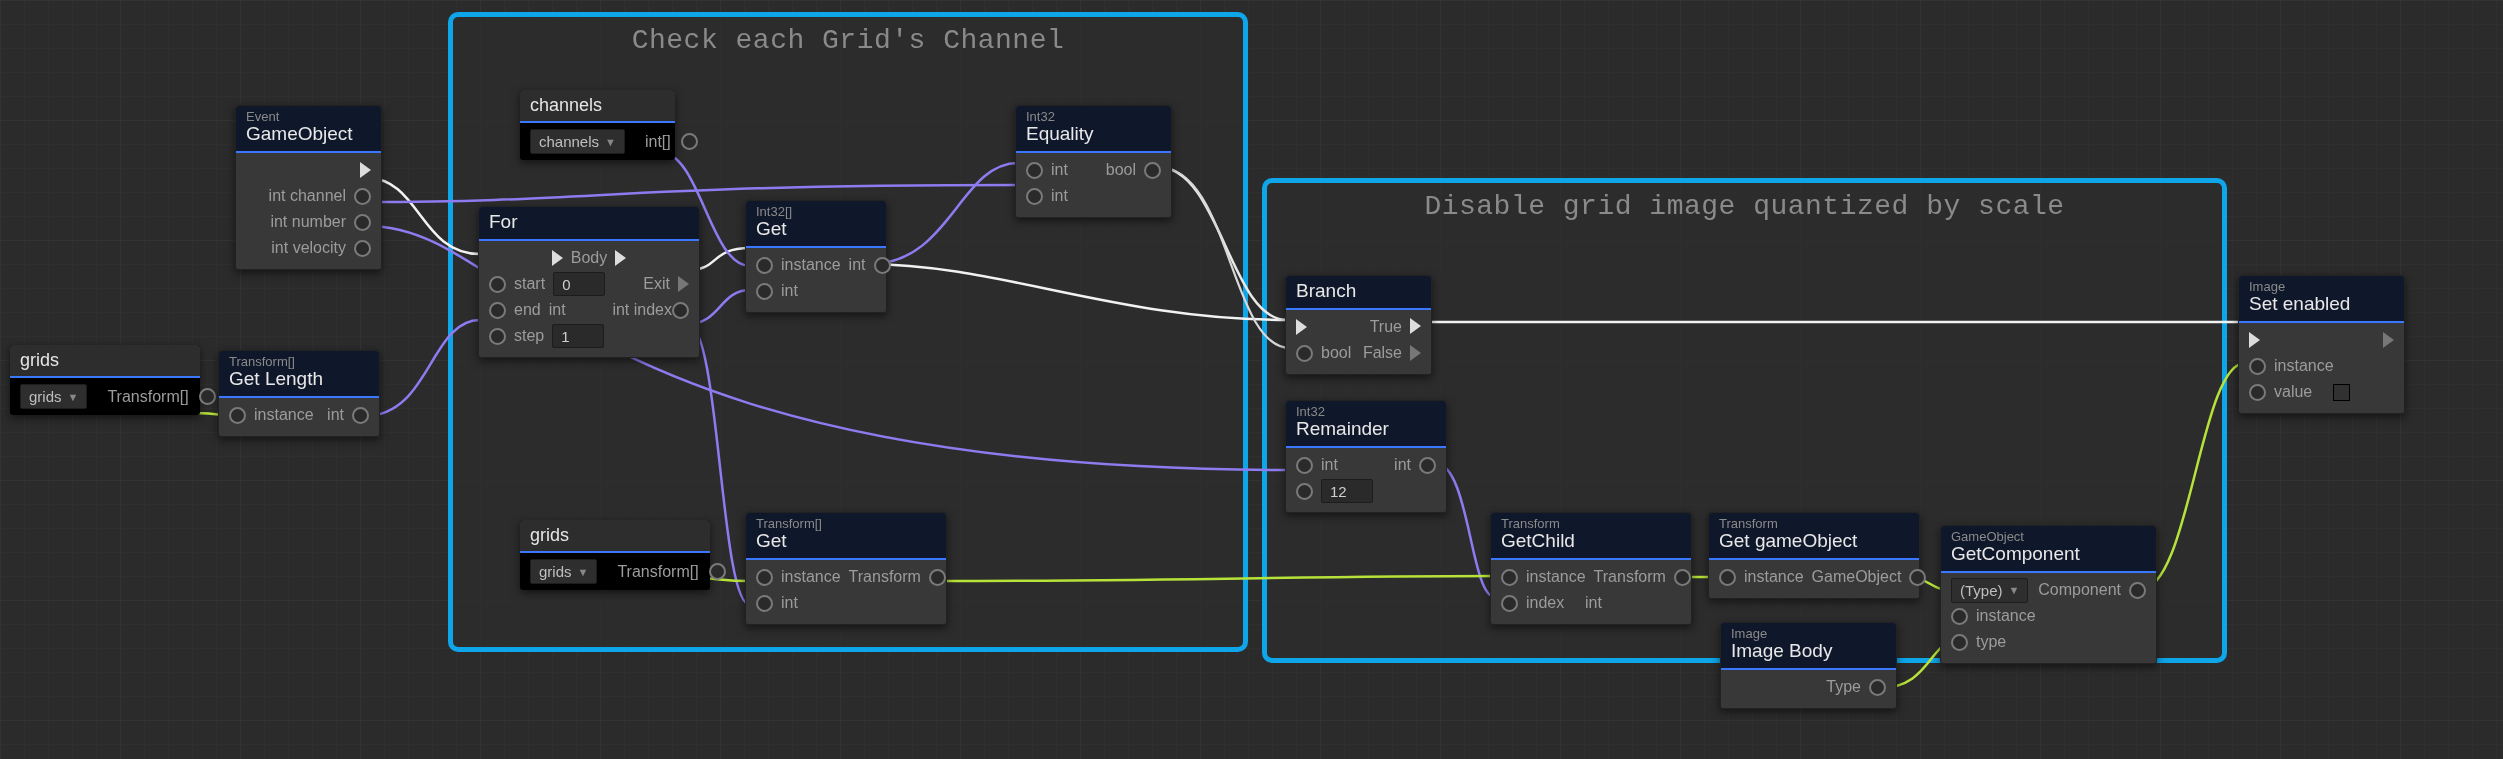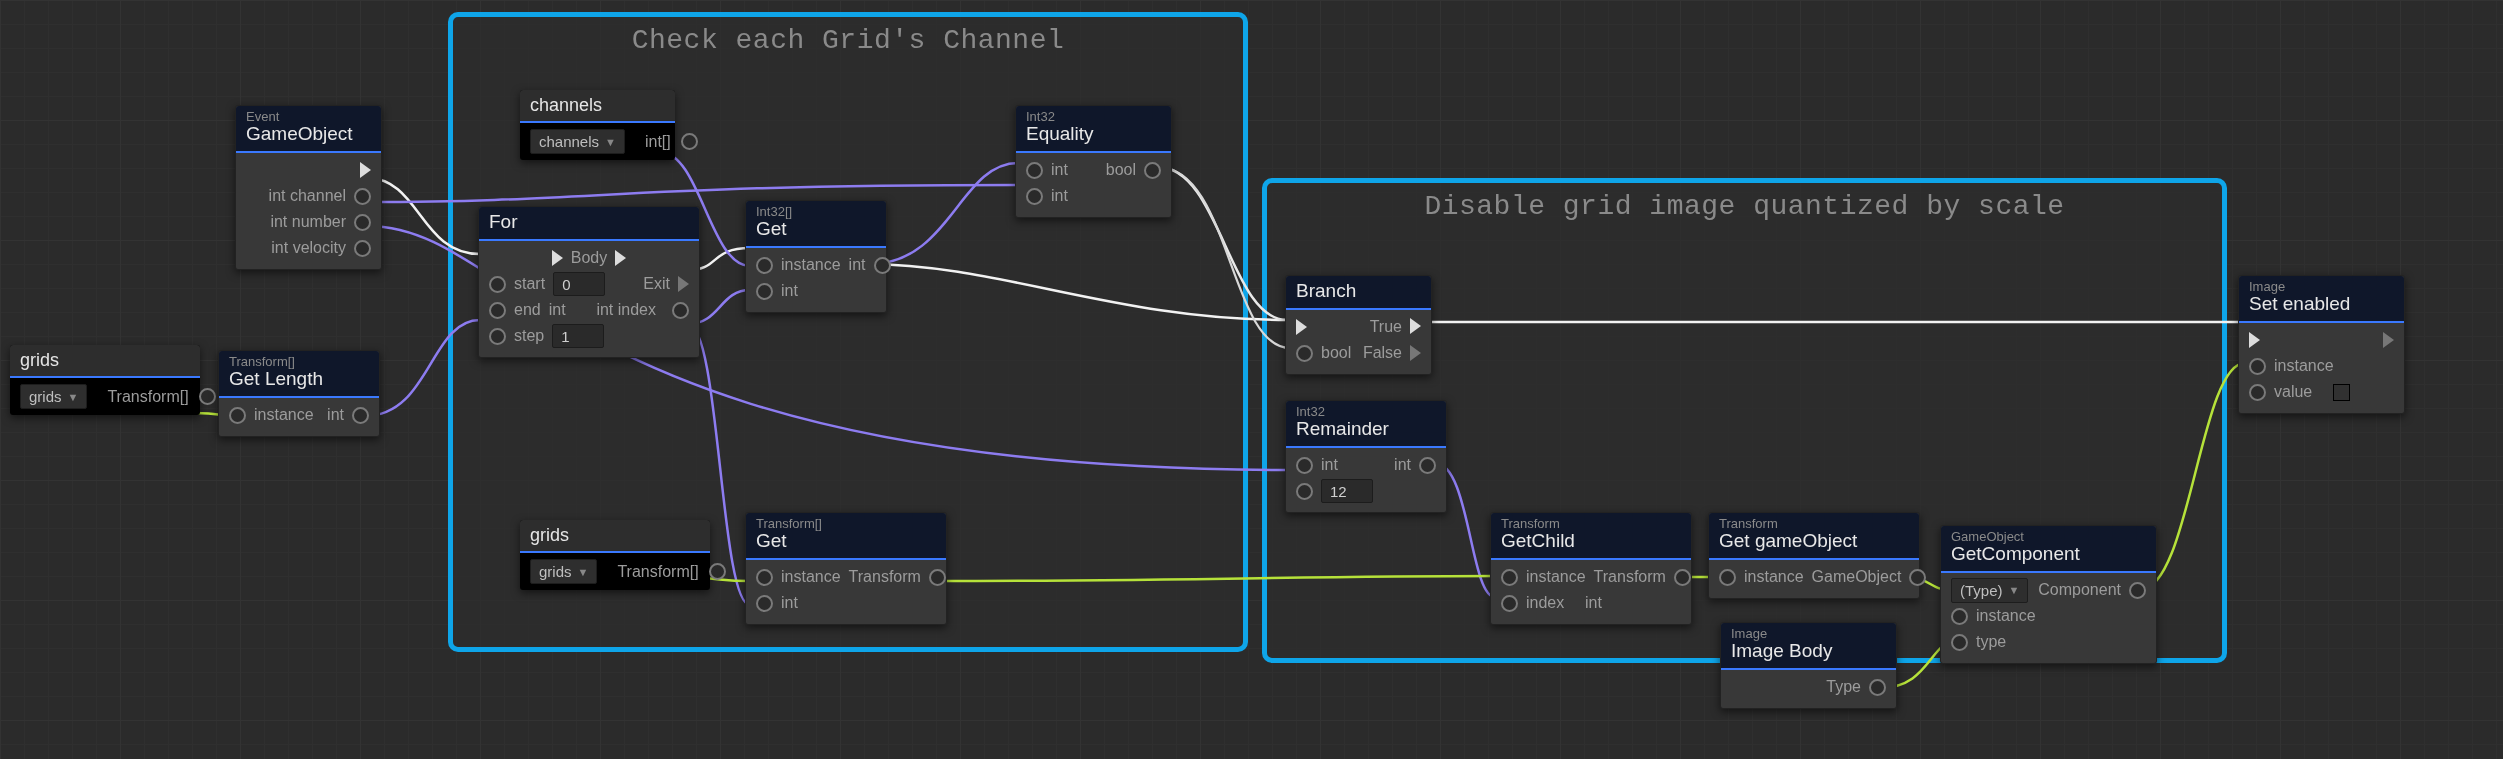--- a/index.html
+++ b/index.html
@@ -192,21 +192,21 @@
           <span class="lbl">Exit</span>
           <span class="port tri hollow"></span>
         </span>
     </div>
     <div class="row" style="justify-content:space-between">
       <span style="display:flex;gap:8px;align-items:center">
           <span class="port"></span>
           <span class="lbl">end</span>
           <span class="lbl">int</span>
         </span>
-      <span style="display:flex;gap:16px;align-items:center">
+      <span style="display:flex;gap:0;align-items:center">
           <span class="lbl">int index</span>
           <span class="port"></span>
         </span>
     </div>
     <div class="row">
       <span class="port"></span>
         <span class="lbl">step</span>
         <span class="field">1</span>
     </div>
   </div>

